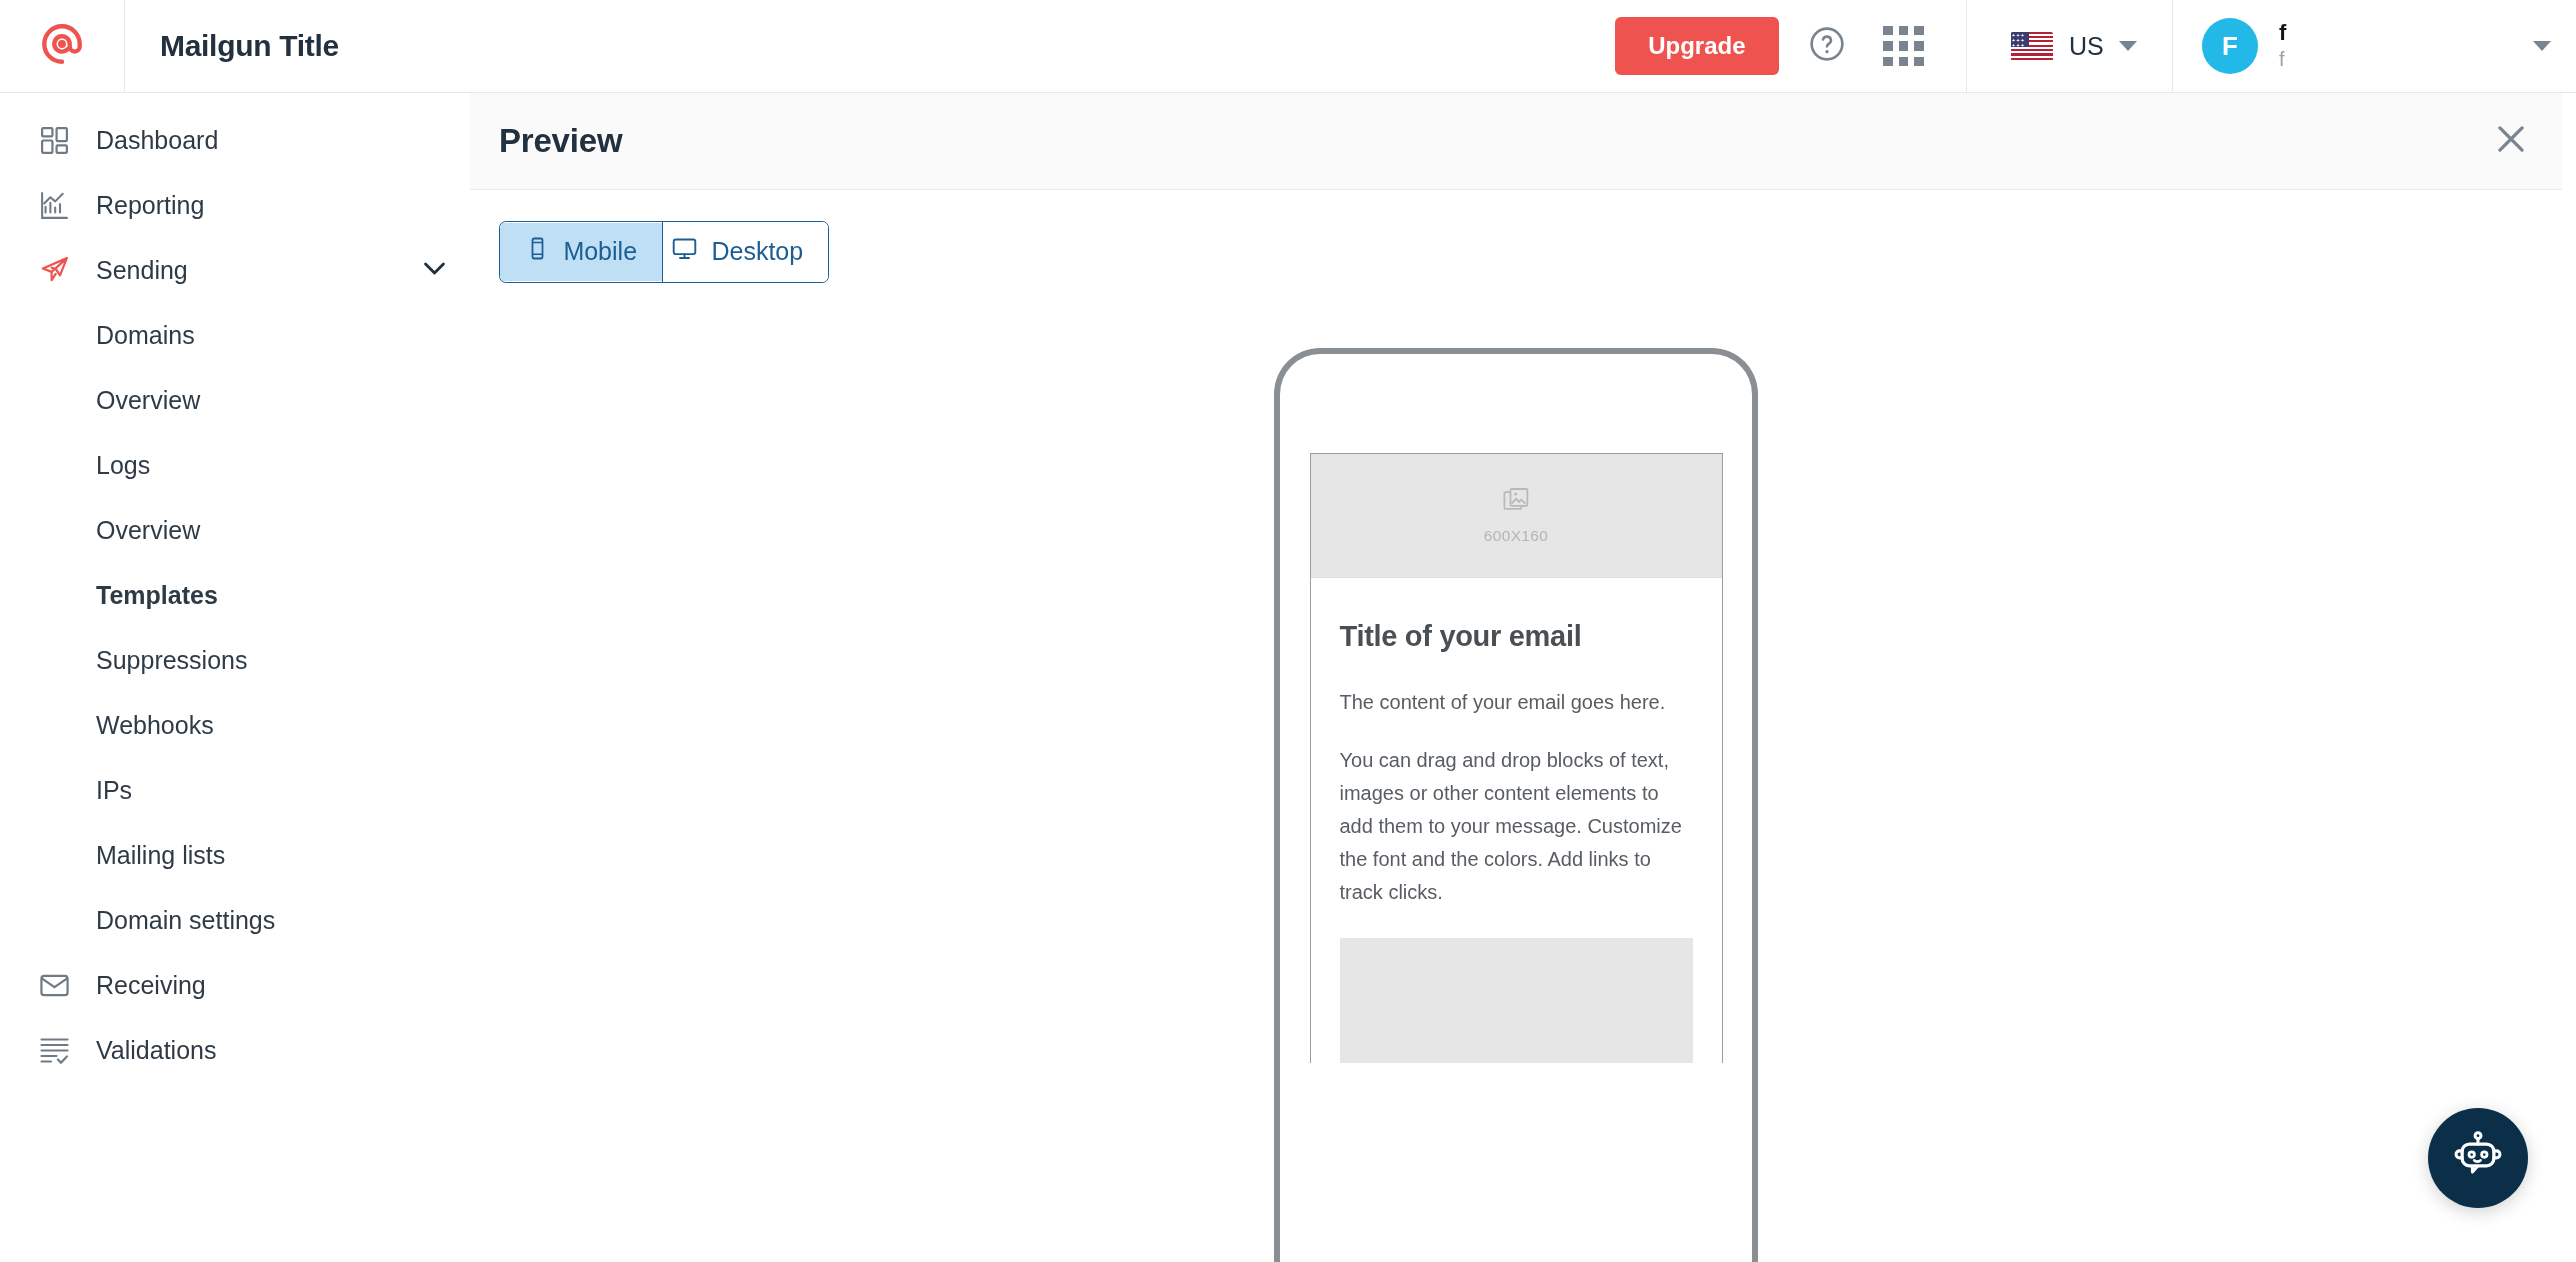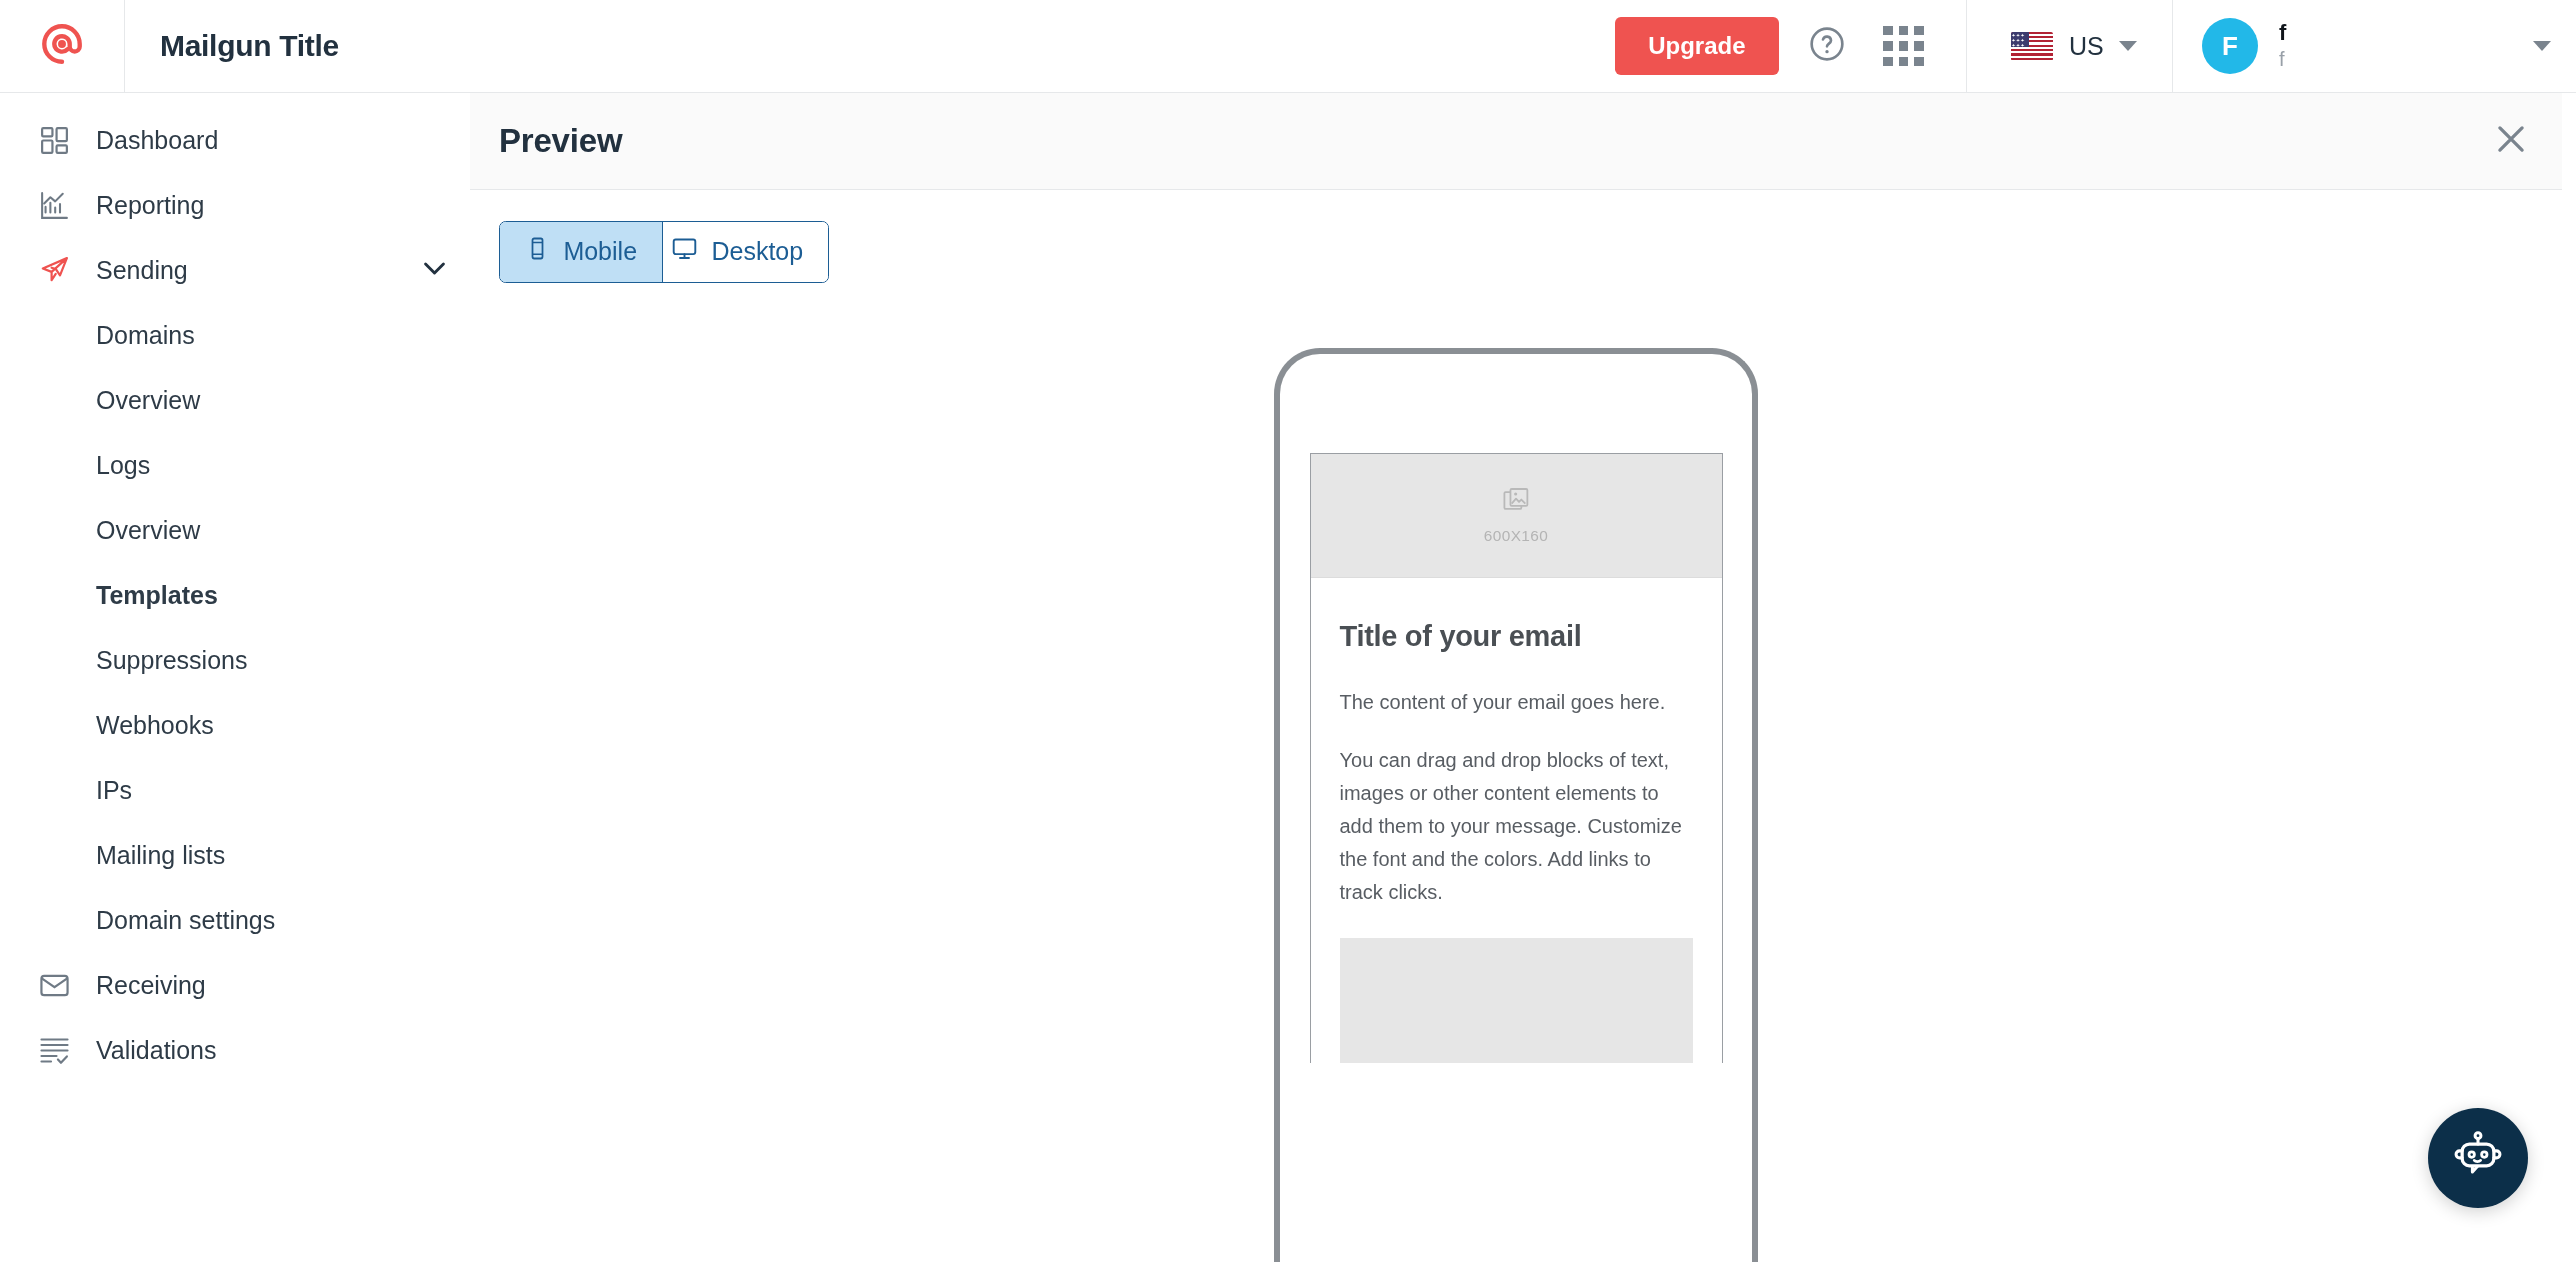--- a/index.html
+++ b/index.html
@@ -139,20 +139,21 @@
     position: absolute; right: 23px; top: 50%; transform: translateY(-50%);
     width: 56px; height: 56px; cursor: pointer;
     display: flex; align-items: center; justify-content: center;
   }
 
   .toggle-row { padding: 31px 0 0 29px; }
   .seg-group {
     display: inline-flex;
     border: 1.9px solid #1c5d94; border-radius: 6.7px;
     overflow: hidden;
+    align-items: center;
   }
   .seg {
     display: flex; align-items: center; gap: 13.4px;
     padding: 13.4px 25px;
     font-size: 25px; color: #1c5d94; background: #ffffff;
     cursor: pointer; white-space: nowrap;
   }
   .seg.active { background: #bfdff5; }
   .seg + .seg { border-left: 1.9px solid #1c5d94; padding-left: 8px; }
 

